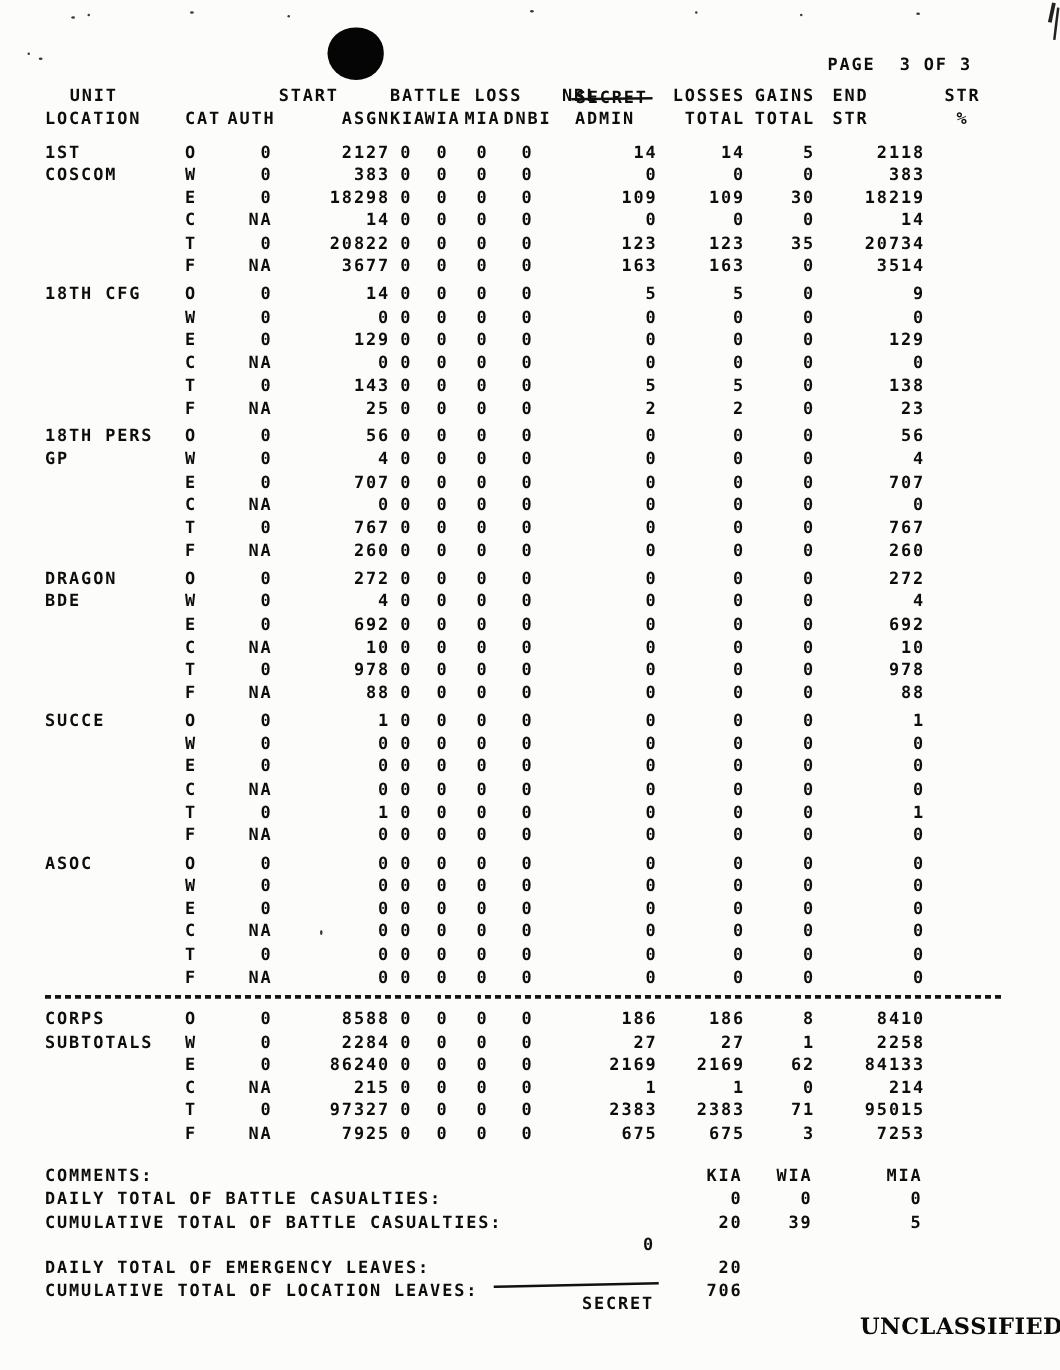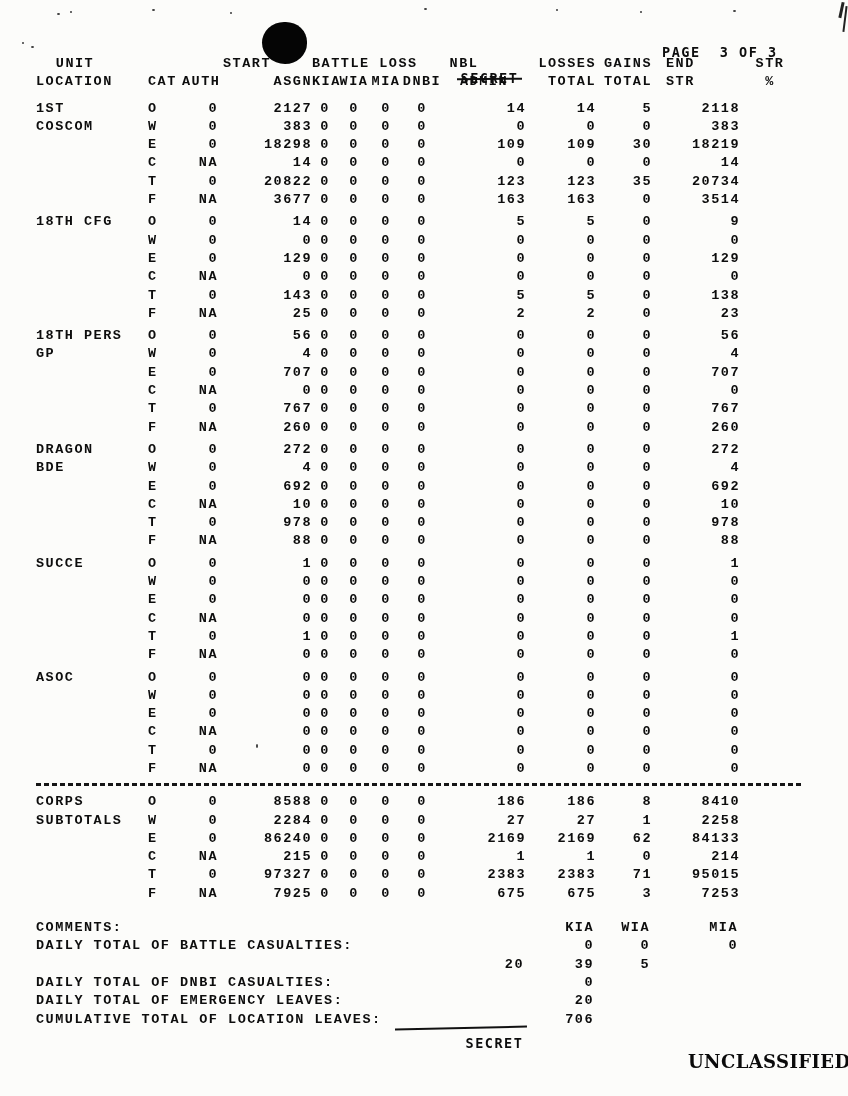--- a/index.html
+++ b/index.html
@@ -2,21 +2,21 @@
 <html><head>
 <meta charset="utf-8">
 <style>
   html,body{margin:0;padding:0;background:#888;}
   .sheet{
     position:relative;width:848px;height:1096px;margin:0 auto;
     background:#fcfcfa;overflow:hidden;
     font-family:"DejaVu Sans Mono","Liberation Mono",monospace;
     font-weight:bold;font-size:13.5px;letter-spacing:1.5px;color:#0d0d0d;
   }
-  .doc{position:absolute;left:36px;top:55px;width:776px;font-family:Liberation Mono, monospace;}
+  .doc{position:absolute;left:36px;top:68px;width:776px;}
   .trow{display:grid;grid-template-columns:112px 34px 36px 94px 26px 32px 32px 40px 84px 70px 56px 88px 60px;height:18.3px;line-height:18.3px;white-space:pre;}
   .crow{display:grid;grid-template-columns:488px 70px 56px 88px 60px;height:18.3px;line-height:18.3px;white-space:pre;}
   .a-l{text-align:left}.a-r{text-align:right}.a-c{text-align:center}
   .cell{overflow:visible}
   .unit-block{margin-bottom:4px;}
   .hdr{margin-bottom:8px;}
   .span-start{grid-column:3/5}.span-bl{grid-column:5/8}.span-nbl{grid-column:8/10}
   .pad-l{padding-left:14px}.unit-top{padding-right:34px}
   .divider{height:3px;margin:5px 0 7px 0;width:766px;
     background:repeating-linear-gradient(90deg,#151515 0 5px,transparent 5px 8px);}
@@ -163,22 +163,22 @@
     <div>
       <div class="crow">
         <div class="cell a-l">COMMENTS:</div>
         <div class="cell a-r">KIA</div>
         <div class="cell a-r">WIA</div>
         <div class="cell a-r">MIA</div>
         <div class="cell"></div>
       </div>
       <div>
           <div class="crow"><div class="cell a-l">DAILY TOTAL OF BATTLE CASUALTIES:</div><div class="cell a-r">0</div><div class="cell a-r">0</div><div class="cell a-r">0</div><div class="cell a-l"></div></div>
-          <div class="crow"><div class="cell a-r">20</div><div class="cell a-r">39</div><div class="cell a-r">5</div><div class="cell a-l"></div></div>
-          <div class="crow"><div class="cell a-l">DAILY TOTAL OF DNBI CASUALTIES:</div><div class="cell a-r">0</div><div class="cell a-r"></div><div class="cell a-r"></div><div class="cell a-l"></div></div>
+          <div class="crow"><div class="cell a-l">CUMULATIVE TOTAL OF BATTLE CASUALTIES:</div><div class="cell a-r">20</div><div class="cell a-r">39</div><div class="cell a-r">5</div><div class="cell a-l"></div></div>
+          <div class="crow"><div class="cell a-r">0</div><div class="cell a-r"></div><div class="cell a-r"></div><div class="cell a-l"></div></div>
           <div class="crow"><div class="cell a-l">DAILY TOTAL OF EMERGENCY LEAVES:</div><div class="cell a-r">20</div><div class="cell a-r"></div><div class="cell a-r"></div><div class="cell a-l"></div></div>
           <div class="crow"><div class="cell a-l">CUMULATIVE TOTAL OF LOCATION LEAVES:</div><div class="cell a-r">706</div><div class="cell a-r"></div><div class="cell a-r"></div><div class="cell a-l"></div></div>
         </div>
     </div>
 
   </div>
 
   <div class="fsecret">
     <span>SECRET</span>
   </div>

